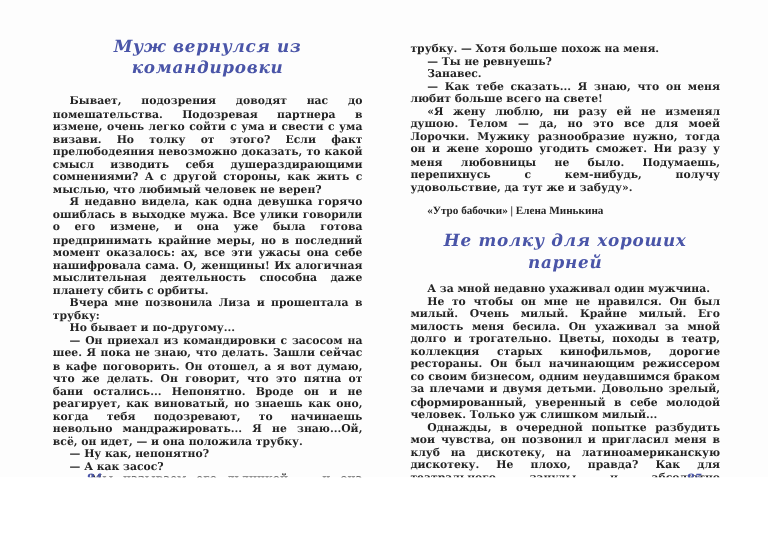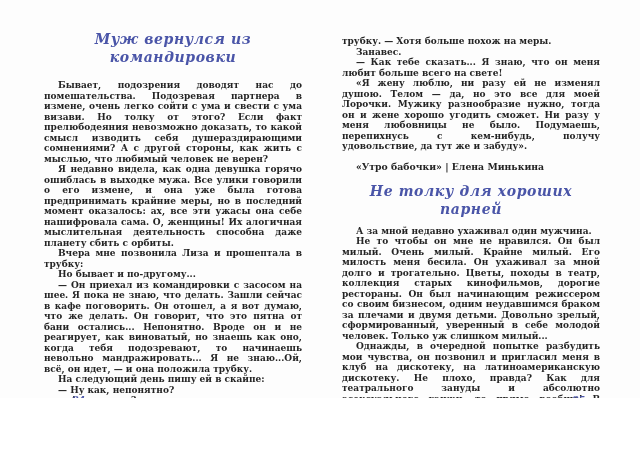--- a/index.html
+++ b/index.html
@@ -21,49 +21,49 @@
   .script-heading {
     font-style:italic; font-weight:bold; color:#4a55a8;
     text-align:center; font-size:14px; line-height:18px;
     letter-spacing:0.6px; text-indent:0;
   }
   .heading-left  { margin:0 0 14px 0; }
   .heading-right { margin:10px 0 8px 0; }
   .quote { margin-top:10px; }
   .attribution {
     font-weight:bold; margin-top:9px; text-align:left;
-    text-indent:14px; font-size:9.3px; line-height:11px;
+    text-indent:14px; font-size:9.3px; line-height:11px;font-family:Liberation Serif, serif;
   }
   .pagenum {
     position:absolute; color:#4a55a8; font-size:9.5px;
     font-style:italic; font-weight:bold;
   }
   .pagenum-left  { left:72px;  top:394px; }
   .pagenum-right { left:572px; top:394px; }
 </style>
 </head>
 <body>
 
 <div class="scan">
 
   <div class="col col-left">
     <div class="script-heading heading-left">Муж вернулся из командировки</div>
     <p>Бывает, подозрения доводят нас до помешательства. Подозревая партнера в измене, очень легко сойти с ума и свести с ума визави. Но толку от этого? Если факт прелюбодеяния невозможно доказать, то какой смысл изводить себя душераздирающими сомнениями? А с другой стороны, как жить с мыслью, что любимый человек не верен?</p>
     <p>Я недавно видела, как одна девушка горячо ошиблась в выходке мужа. Все улики говорили о его измене, и она уже была готова предпринимать крайние меры, но в последний момент оказалось: ах, все эти ужасы она себе нашифровала сама. О, женщины! Их алогичная мыслительная деятельность способна даже планету сбить с орбиты.</p>
     <p>Вчера мне позвонила Лиза и прошептала в трубку:</p>
     <p>Но бывает и по-другому...</p>
     <p>— Он приехал из командировки с засосом на шее. Я пока не знаю, что делать. Зашли сейчас в кафе поговорить. Он отошел, а я вот думаю, что же делать. Он говорит, что это пятна от бани остались... Непонятно. Вроде он и не реагирует, как виноватый, но знаешь как оно, когда тебя подозревают, то начинаешь невольно мандражировать... Я не знаю...Ой, всё, он идет, — и она положила трубку.</p>
-    <p>На следующий день пишу ей в скайпе:</p>
     <p>— Ну как, непонятно?</p>
     <p>— А как засос?</p>
     <p>— Мы называем его льдинкой, — и она захихикала в</p>
   </div>
 
   <div class="col col-right">
-    <p class="noindent">трубку. — Хотя больше похож на меры.</p>
+    <p class="noindent">трубку. — Хотя больше похож на меня.</p>
+    <p>— Ты не ревнуешь?</p>
     <p>Занавес.</p>
     <p>— Как тебе сказать... Я знаю, что он меня любит больше всего на свете!</p>
     <p class="quote">«Я жену люблю, ни разу ей не изменял душою. Телом — да, но это все для моей Лорочки. Мужику разнообразие нужно, тогда он и жене хорошо угодить сможет. Ни разу у меня любовницы не было. Подумаешь, перепихнусь с кем-нибудь, получу удовольствие, да тут же и забуду».</p>
     <div class="attribution">«Утро бабочки» | Елена Минькина</div>
     <div class="script-heading heading-right">Не толку для хороших парней</div>
     <p>А за мной недавно ухаживал один мужчина.</p>
     <p>Не то чтобы он мне не нравился. Он был милый. Очень милый. Крайне милый. Его милость меня бесила. Он ухаживал за мной долго и трогательно. Цветы, походы в театр, коллекция старых кинофильмов, дорогие рестораны. Он был начинающим режиссером со своим бизнесом, одним неудавшимся браком за плечами и двумя детьми. Довольно зрелый, сформированный, уверенный в себе молодой человек. Только уж слишком милый...</p>
     <p>Однажды, в очередной попытке разбудить мои чувства, он позвонил и пригласил меня в клуб на дискотеку, на латиноамериканскую дискотеку. Не плохо, правда? Как для театрального зануды и абсолютно асексуального ханжи, то прямо вообще! В телефонной трубке повисла пауза, в продолжение которой я, конечно же, должна была отказаться и не морочить парню голову, но тут меня посетила куда более изощренная идея.</p>
   </div>
 

